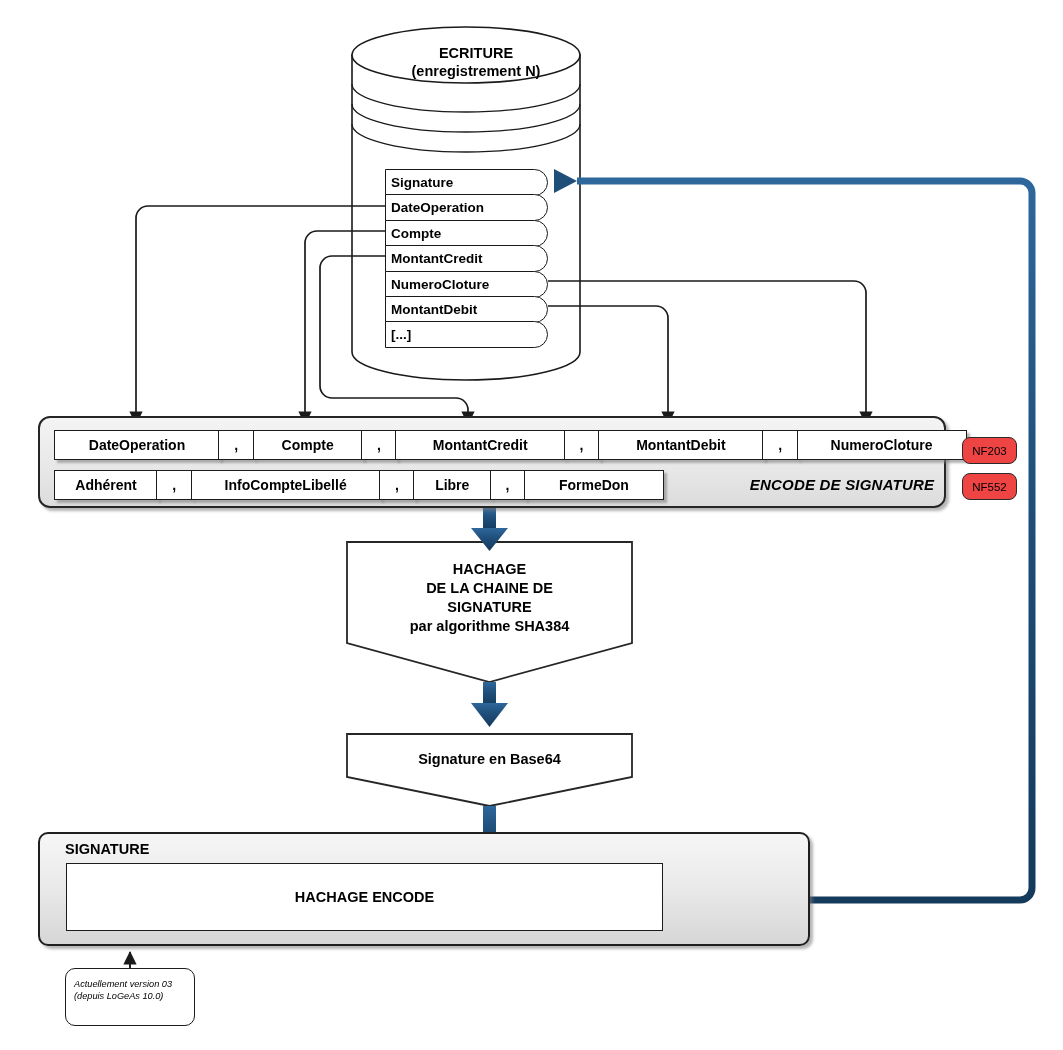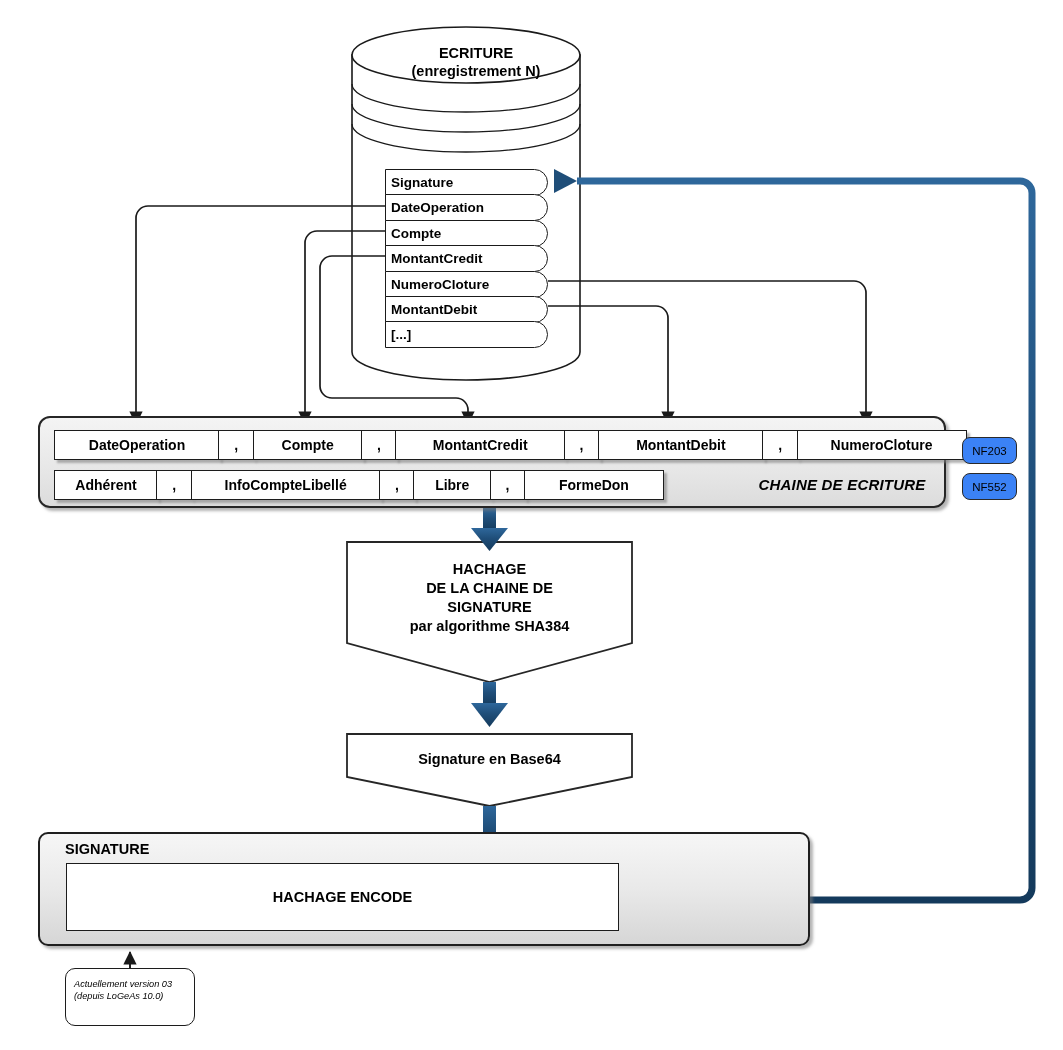--- a/index.html
+++ b/index.html
@@ -99,21 +99,21 @@
     font-size: 15px;
     font-weight: bold;
     font-style: italic;
     color: #000;
     letter-spacing: 0.2px;
   }
 
   
   .nf-badge {
     width: 55px; height: 27px;
-    background: #3b82f6;
+    background: #ef4444;
     border: 1.7px solid #2a2a2a;
     border-radius: 8px;
     display: flex;
     align-items: center;
     justify-content: center;
     font-size: 11.5px;
     color: #000;
   }
   #nf-203 { left: 962px; top: 437px; }
   #nf-552 { left: 962px; top: 473px; }
@@ -169,21 +169,21 @@
     text-align: center;
     font-size: 14.5px;
     font-weight: bold;
     color: #000;
     line-height: 19px;
     margin-left: -1.7px;
     box-sizing: border-box;
   }
   .sig-cell:first-child { margin-left: 0; }
   #sig-version { width: 140px; }
-  #sig-hash { width: 553px; }
+  #sig-hash { width: 597px; }
 
   
   #version-note {
     left: 65px; top: 968px; width: 130px; height: 58px;
     background: #ffffff;
     border: 1.7px solid #1c1c1c;
     border-radius: 10px;
     padding: 9px 8px 16px 8px;
     font-size: 9.2px;
     font-style: italic;
@@ -308,21 +308,21 @@
     <div class="chain-row" id="chain-row-2">
         <div class="chain-cell" style="width: 104px;">Adhérent</div>
         <div class="chain-cell sep" style="width: 36px;">,</div>
         <div class="chain-cell" style="width: 190px;">InfoCompteLibellé</div>
         <div class="chain-cell sep" style="width: 36px;">,</div>
         <div class="chain-cell" style="width: 78px;">Libre</div>
         <div class="chain-cell sep" style="width: 36px;">,</div>
         <div class="chain-cell" style="width: 140px;">FormeDon</div>
       </div>
   </div>
-  <div class="abs" id="chain-label">CHAINE DE ECRITURE</div>
+  <div class="abs" id="chain-label">ENCODE DE SIGNATURE</div>
 
   <div class="abs nf-badge" id="nf-203">NF203</div>
   <div class="abs nf-badge" id="nf-552">NF552</div>
 
   <div class="proc-box" id="proc-hash">
     <div class="proc-text">
       <div>HACHAGE</div>
       <div>DE LA CHAINE DE</div>
       <div>SIGNATURE</div>
       <div>par algorithme SHA384</div>

